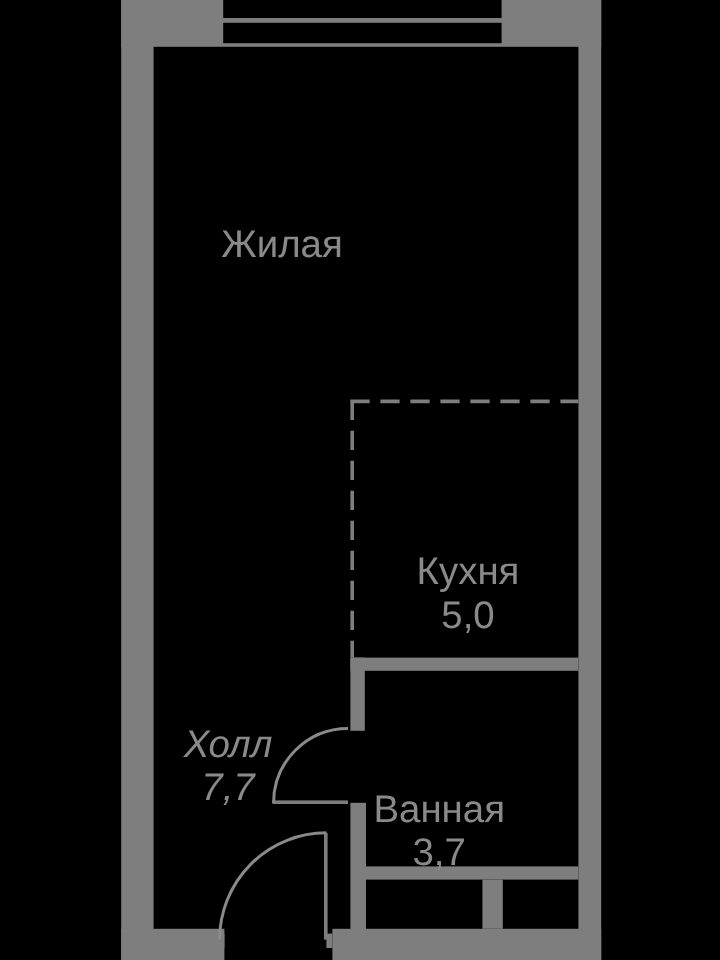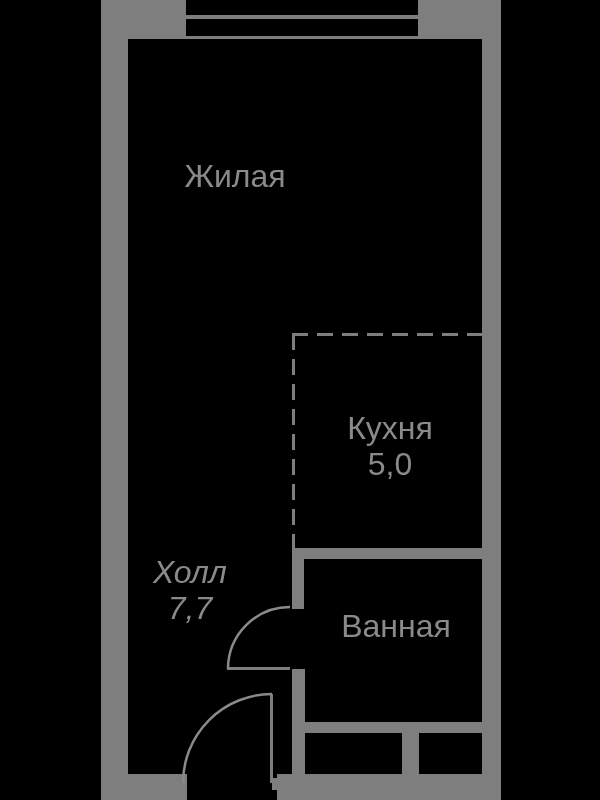--- a/index.html
+++ b/index.html
@@ -25,22 +25,22 @@
   }
   .label {
     position: absolute;
     transform: translateX(-50%);
     text-align: center;
     color: var(--text, #8a8a8a);
     font-size: 32px;
     white-space: nowrap;
   }
   .label .line { display: block; }
-  .lh40 { line-height: 40px; }
-  .lh36 { line-height: 36px; }
+  .lh40 { line-height: 40px; margin-top: 27px; }
+  .lh36 { line-height: 36px; margin-top: 48px; }
   svg.overlay {
     position: absolute;
     left: 0;
     top: 0;
   }
 </style>
 </head>
 <body>
 
 <div id="plan" style="--bg: #000000; --wall: #7e7e7e; --text: #8a8a8a;">
@@ -79,17 +79,18 @@
   <div class="label lh36" style="left:390px; top:410px;">
     <span class="line">Кухня</span>
     <span class="line">5,0</span>
   </div>
 
   <div class="label lh36" style="left:190px; top:554px;font-style:italic;">
     <span class="line">Холл</span>
     <span class="line">7,7</span>
   </div>
 
-  <div class="label lh36" style="left:396px; top:608px;">
+  <div class="label lh36" style="left:366px; top:608px;">
     <span class="line">Ванная</span>
+    <span class="line">3,7</span>
   </div>
 
 </div>
 
 </body></html>

